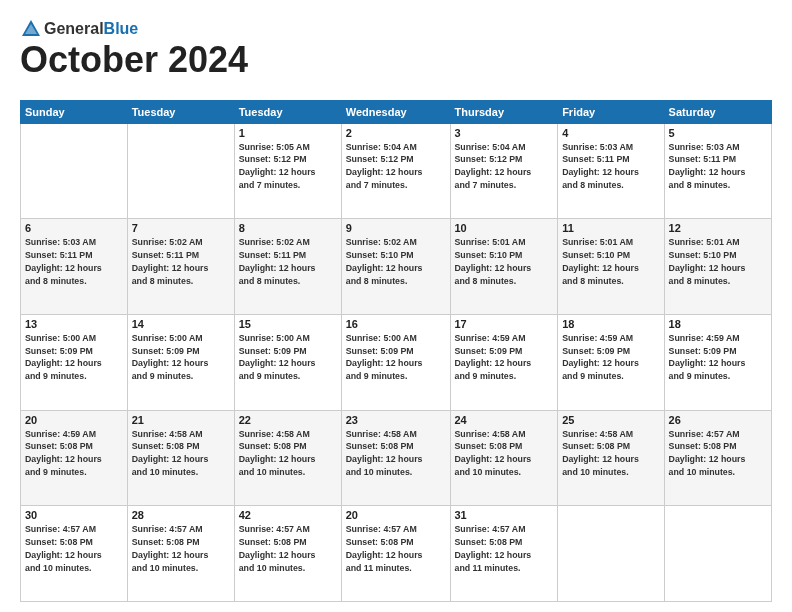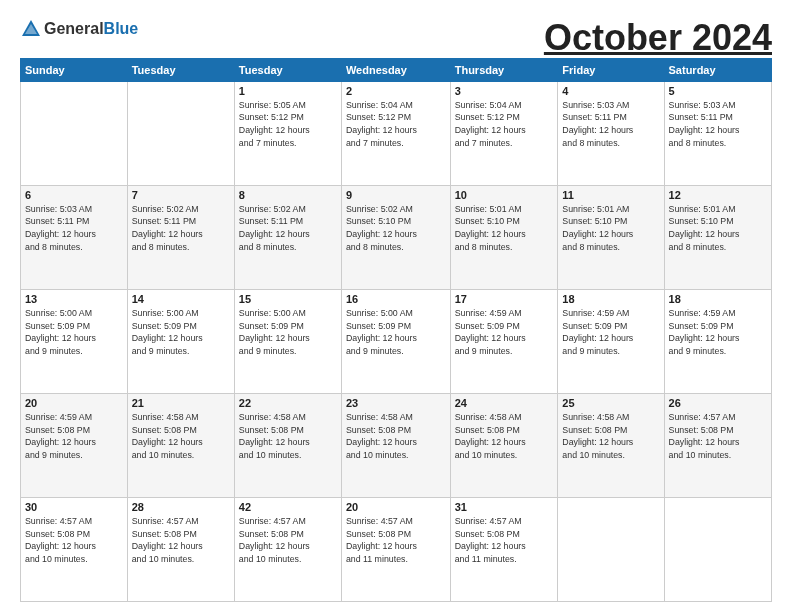--- a/index.html
+++ b/index.html
@@ -14,21 +14,22 @@
       width: 792px;
       height: 612px;
       padding: 18px 20px 10px 20px;
       display: flex;
       flex-direction: column;
     }
     .header {
       display: flex;
       justify-content: space-between;
       align-items: flex-start;
-      margin-bottom: 0;
+      margin-bottom: 20px;
+      flex-direction: column;
     }
     .logo {
       display: flex;
       flex-direction: column;
       align-items: flex-start;
     }
     .logo-text {
       display: flex;
       align-items: center;
       font-size: 18px;
@@ -50,21 +51,20 @@
       margin-right: 2px;
     }
     .title-area {
       text-align: right;
     }
     .month-title {
       font-size: 36px;
       font-weight: bold;
       color: #222;
       line-height: 1.1;
-      text-decoration: underline;
     }
     .subtitle {
       font-size: 15px;
       color: #444;
       margin-top: 2px;
     }
     .calendar {
       flex: 1;
       border-collapse: collapse;
       width: 100%;
@@ -93,20 +93,21 @@
     .day-number {
       font-size: 11px;
       font-weight: bold;
       color: #222;
       margin-bottom: 2px;
     }
     .day-info {
       color: #333;
       font-size: 8.8px;
       line-height: 1.45;
+      font-weight: bold;
     }
     .empty-cell {
       background: #fff !important;
     }
     .calendar tr:nth-child(even) .empty-cell {
       background: #f5f5f5 !important;
     }
   </style>
 </head>
 <body>

